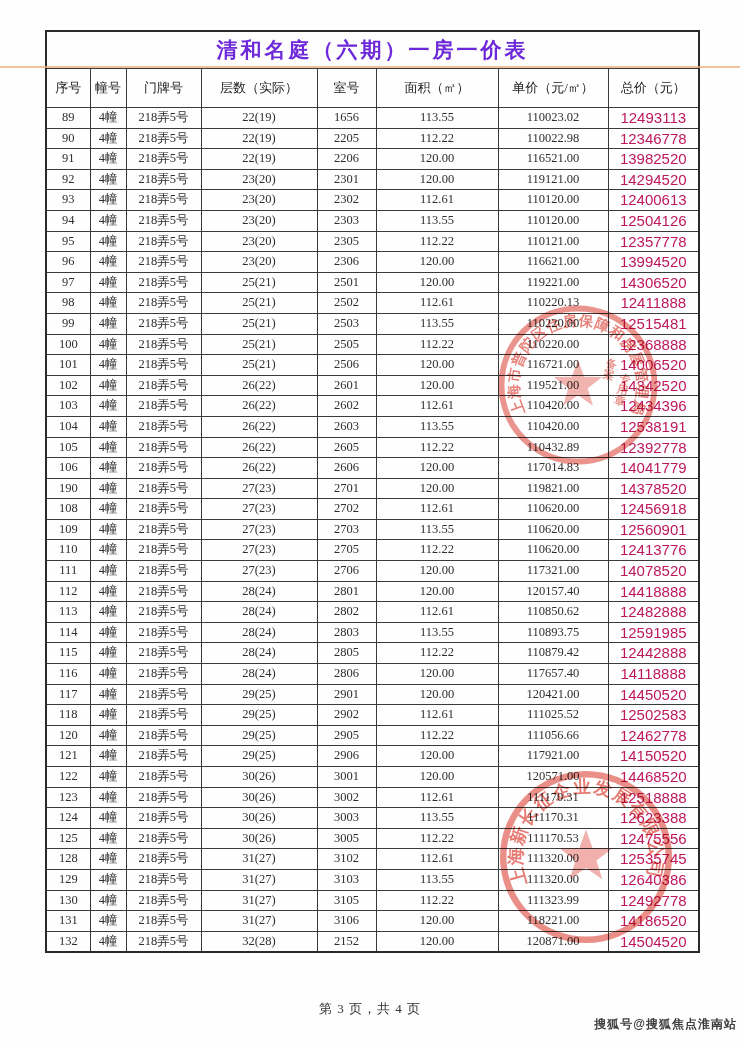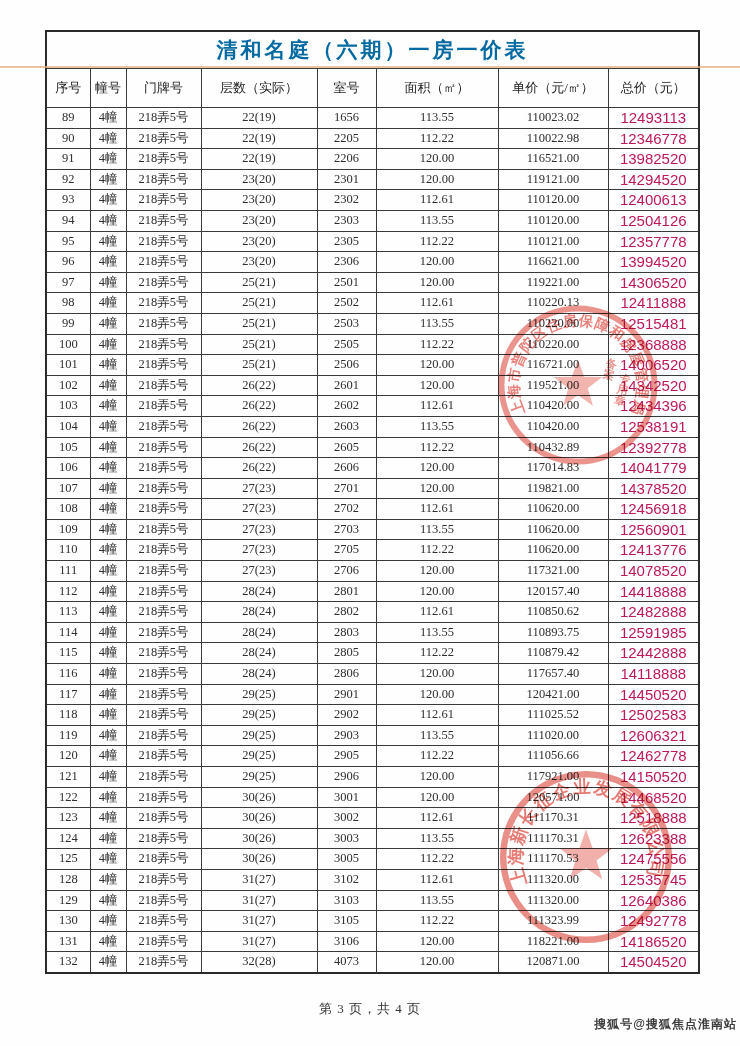--- a/index.html
+++ b/index.html
@@ -17,21 +17,21 @@
     position:absolute;left:45px;top:30px;width:653px;
     border-collapse:collapse;table-layout:fixed;
     border:2px solid #2a2a2a;
   }
   .price-table th,.price-table td{
     border:1px solid #3a3a3a;text-align:center;vertical-align:middle;
     padding:0;overflow:hidden;white-space:nowrap;
   }
   .title-cell{
     height:36px;font-size:21px;font-weight:bold;letter-spacing:3px;
-    color:#0369a1;border-bottom:2px solid #2a2a2a;
+    color:#6d28d9;border-bottom:2px solid #2a2a2a;
   }
   .head-row th{height:38px;font-size:13px;font-weight:normal;color:#222;}
   .price-table tbody td{height:19.6px;font-size:12.5px;line-height:19.6px;color:#2e2e2e;}
   .price-table tbody td.col-total_price{
     font-family:"Liberation Sans","DejaVu Sans",sans-serif;
     font-size:15px;color:#be185d;
   }
   col.c-seq{width:44px}col.c-building{width:36px}col.c-door{width:75px}
   col.c-floors{width:116px}col.c-room{width:59px}col.c-area{width:122px}
   col.c-unit{width:110px}col.c-total{width:91px}
@@ -256,21 +256,21 @@
           <td class="col-seq">106</td>
           <td class="col-building">4幢</td>
           <td class="col-door">218弄5号</td>
           <td class="col-floors">26(22)</td>
           <td class="col-room">2606</td>
           <td class="col-area">120.00</td>
           <td class="col-unit_price">117014.83</td>
           <td class="col-total_price">14041779</td>
         </tr>
         <tr>
-          <td class="col-seq">107</td>
+          <td class="col-seq">190</td>
           <td class="col-building">4幢</td>
           <td class="col-door">218弄5号</td>
           <td class="col-floors">27(23)</td>
           <td class="col-room">2701</td>
           <td class="col-area">120.00</td>
           <td class="col-unit_price">119821.00</td>
           <td class="col-total_price">14378520</td>
         </tr>
         <tr>
           <td class="col-seq">108</td>
@@ -376,30 +376,20 @@
           <td class="col-seq">118</td>
           <td class="col-building">4幢</td>
           <td class="col-door">218弄5号</td>
           <td class="col-floors">29(25)</td>
           <td class="col-room">2902</td>
           <td class="col-area">112.61</td>
           <td class="col-unit_price">111025.52</td>
           <td class="col-total_price">12502583</td>
         </tr>
         <tr>
-          <td class="col-seq">119</td>
-          <td class="col-building">4幢</td>
-          <td class="col-door">218弄5号</td>
-          <td class="col-floors">29(25)</td>
-          <td class="col-room">2903</td>
-          <td class="col-area">113.55</td>
-          <td class="col-unit_price">111020.00</td>
-          <td class="col-total_price">12606321</td>
-        </tr>
-        <tr>
           <td class="col-seq">120</td>
           <td class="col-building">4幢</td>
           <td class="col-door">218弄5号</td>
           <td class="col-floors">29(25)</td>
           <td class="col-room">2905</td>
           <td class="col-area">112.22</td>
           <td class="col-unit_price">111056.66</td>
           <td class="col-total_price">12462778</td>
         </tr>
         <tr>
@@ -490,21 +480,21 @@
           <td class="col-room">3106</td>
           <td class="col-area">120.00</td>
           <td class="col-unit_price">118221.00</td>
           <td class="col-total_price">14186520</td>
         </tr>
         <tr>
           <td class="col-seq">132</td>
           <td class="col-building">4幢</td>
           <td class="col-door">218弄5号</td>
           <td class="col-floors">32(28)</td>
-          <td class="col-room">4073</td>
+          <td class="col-room">2152</td>
           <td class="col-area">120.00</td>
           <td class="col-unit_price">120871.00</td>
           <td class="col-total_price">14504520</td>
         </tr>
       </tbody>
   </table>
 
   <div class="stamp stamp1">
     <svg viewBox="0 0 200 200">
       <defs>

